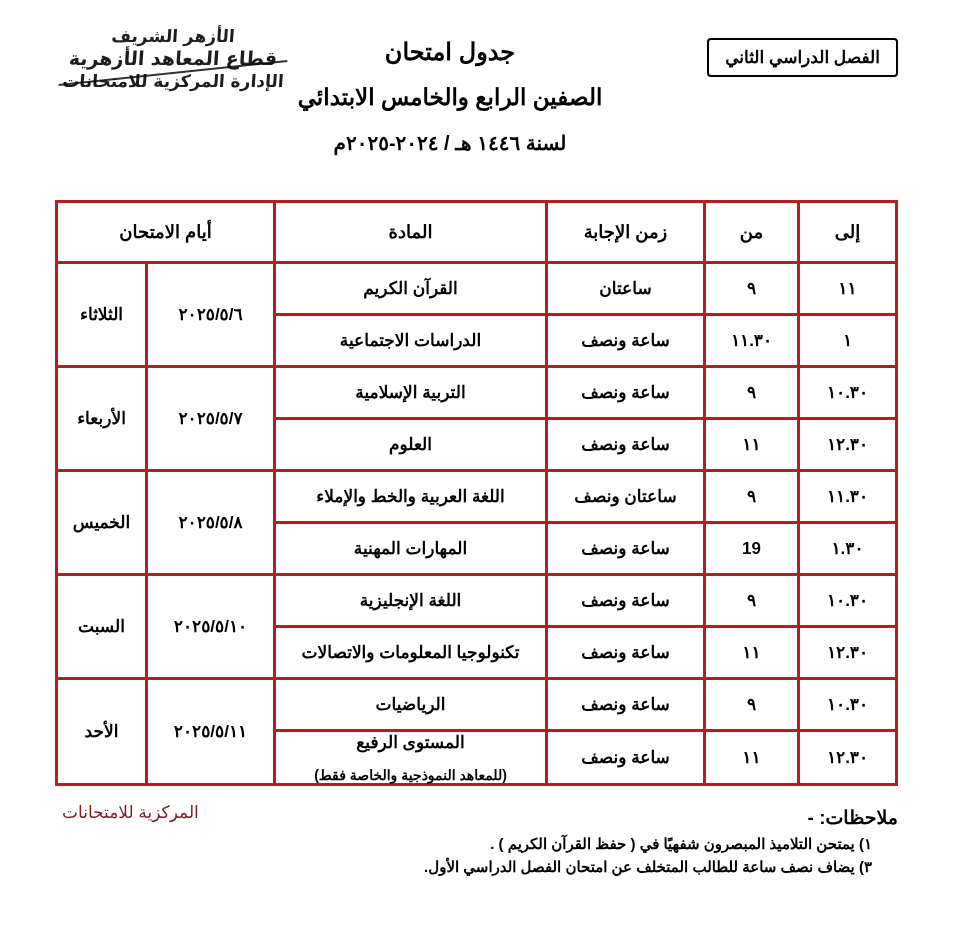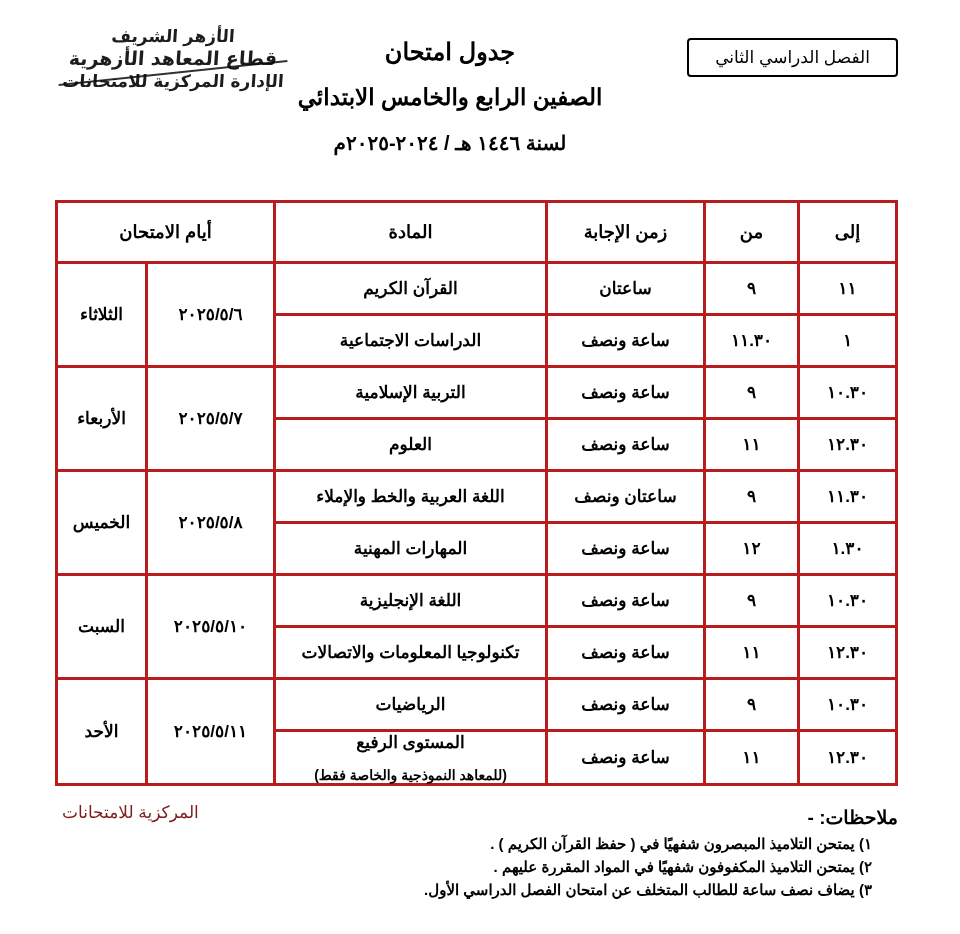--- a/index.html
+++ b/index.html
@@ -27,23 +27,23 @@
   .header {
     position: relative;
     height: 196px;
   }
   .term-box {
     position: absolute;
     top: 38px;
     right: 62px;
     border: 2px solid #000;
     border-radius: 4px;
-    padding: 7px 26px;
+    padding: 7px 16px;
     font-size: 17px;
-    font-weight: normal;
+    font-weight: bold;
     white-space: nowrap;
   }
   .title-block {
     position: absolute;
     top: 38px;
     right: 300px;
     width: 420px;
     text-align: center;
   }
   .title-line1 {
@@ -229,21 +229,21 @@
           <tr class="thick-top">
             <td>١١.٣٠</td>
             <td>٩</td>
             <td>ساعتان  ونصف</td>
             <td><span>اللغة العربية والخط والإملاء</span></td>
             <td rowspan="2">٢٠٢٥/٥/٨</td>
             <td rowspan="2">الخميس</td>
           </tr>
           <tr>
             <td>١.٣٠</td>
-            <td>١٢</td>
+            <td>19</td>
             <td>ساعة ونصف</td>
             <td><span>المهارات المهنية</span></td>
           </tr>
           <tr class="thick-top">
             <td>١٠.٣٠</td>
             <td>٩</td>
             <td>ساعة ونصف</td>
             <td><span>اللغة الإنجليزية</span></td>
             <td rowspan="2">٢٠٢٥/٥/١٠</td>
             <td rowspan="2">السبت</td>
@@ -269,20 +269,19 @@
             <td><span>المستوى الرفيع</span><span class="subject-sub">(للمعاهد النموذجية والخاصة فقط)</span></td>
           </tr>
         </tbody>
     </table>
   </div>
 
   <div class="notes">
     <div class="notes-title">ملاحظات: -</div>
     <div id="notes-list">
         <div class="note-item">١) يمتحن التلاميذ المبصرون شفهيًا في ( حفظ القرآن الكريم ) .</div>
-        <div class="note-item">٢) يمتحن التلاميذ المكفوفون شفهيًا في المواد المقررة عليهم .</div>
         <div class="note-item">٣) يضاف نصف ساعة للطالب المتخلف عن امتحان الفصل الدراسي الأول.</div>
       </div>
   </div>
 
   <div class="watermark">المركزية للامتحانات</div>
 
 </div>
 
 </body></html>

